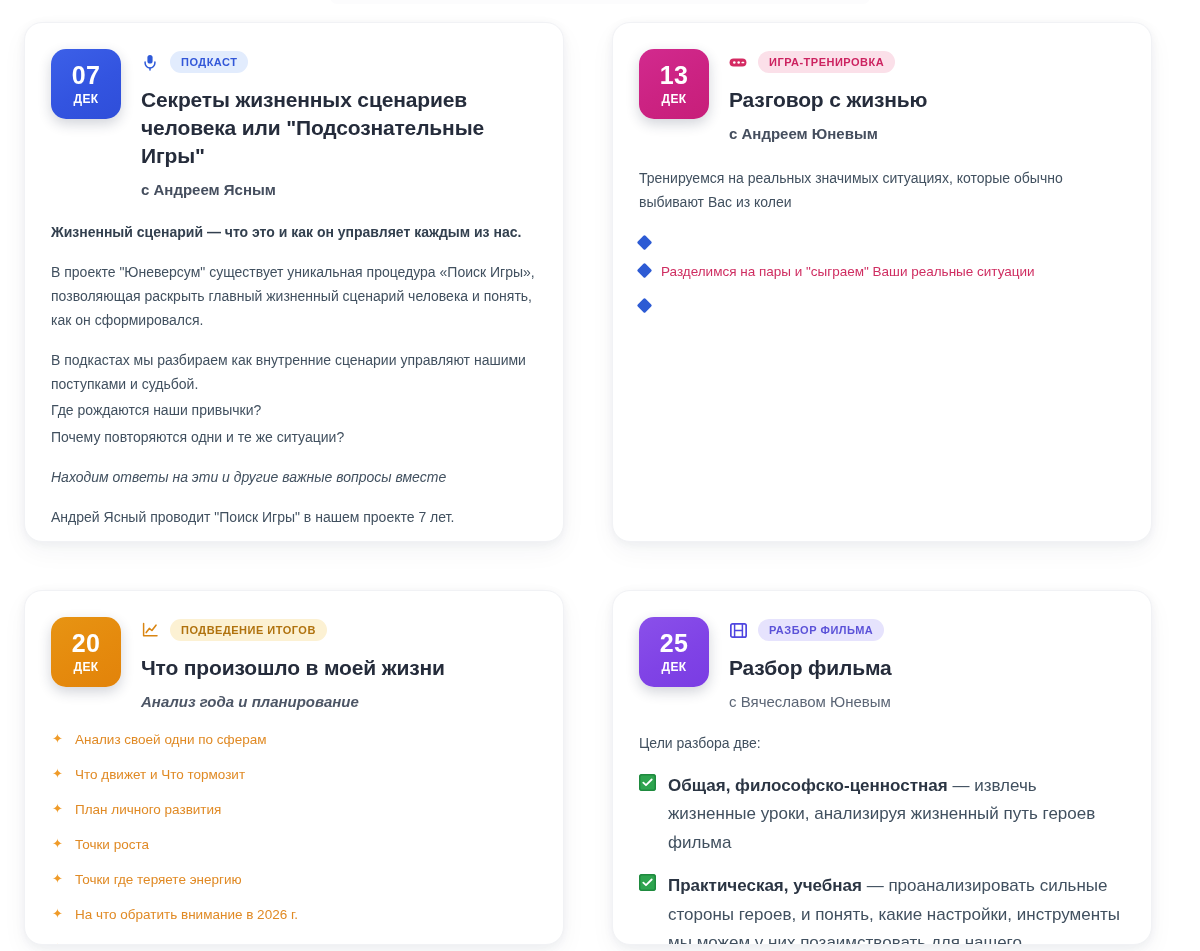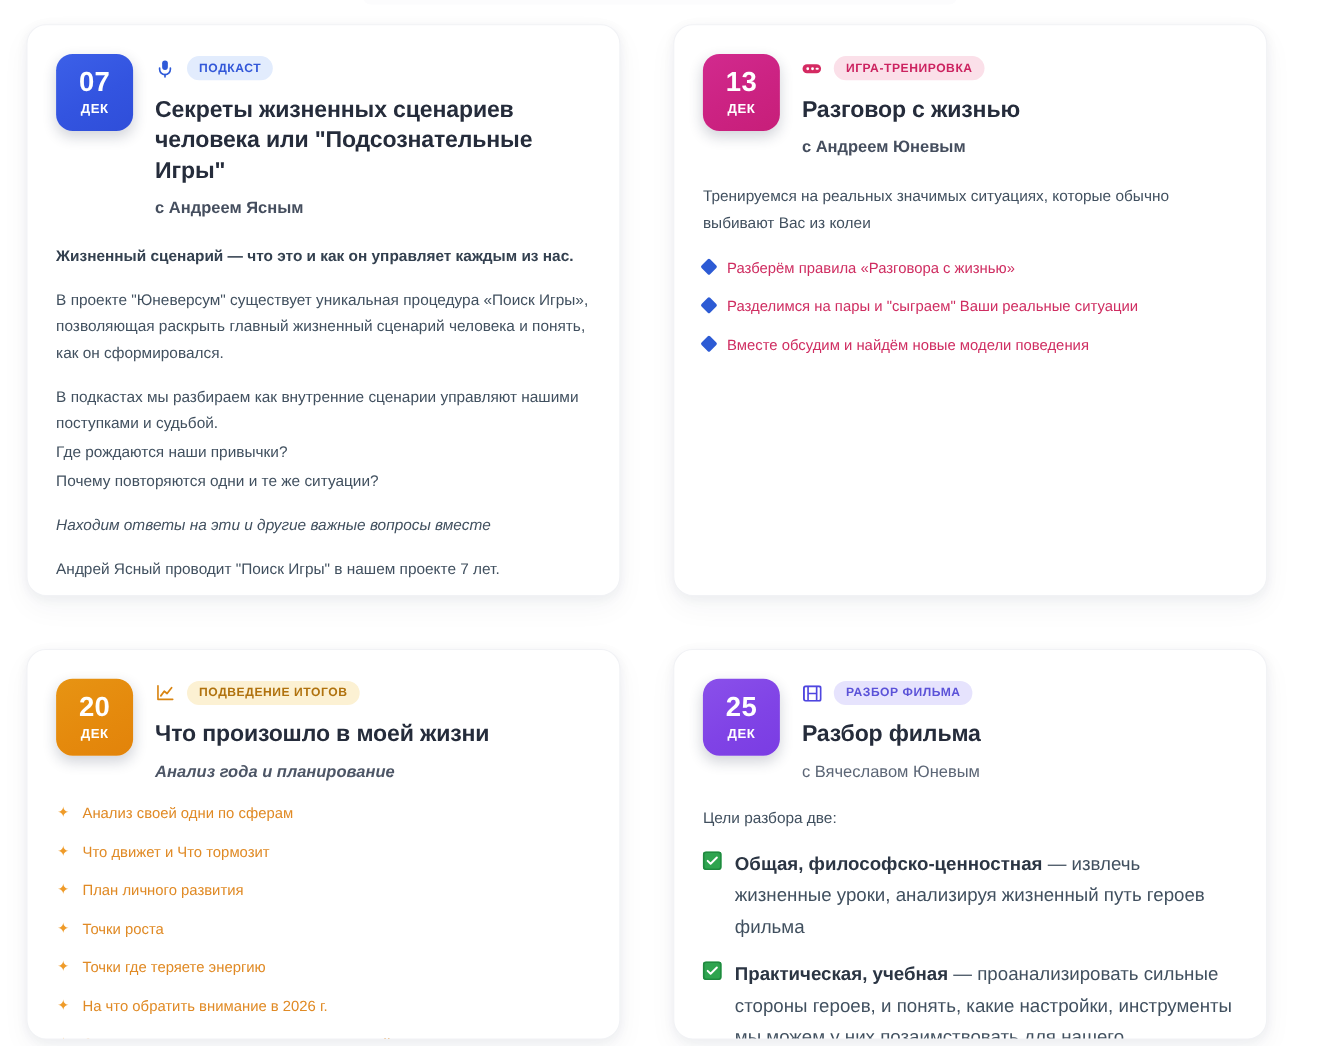--- a/index.html
+++ b/index.html
@@ -293,29 +293,27 @@
         <h2 class="card-title">Разговор с жизнью</h2>
         <div class="card-sub card-sub--bold">с Андреем Юневым</div>
       </div>
     </div>
 
     <div class="card-body">
       <p class="para" style="margin-top:0">Тренируемся на реальных значимых ситуациях, которые обычно выбивают Вас из колеи</p>
       <ul class="blist list-diamond">
         <li>
           <span class="bullet-diamond"></span>
-          <span>Разберём правила «Разговора с жизнью»</span>
         </li>
         <li>
           <span class="bullet-diamond"></span>
           <span>Разделимся на пары и "сыграем" Ваши реальные ситуации</span>
         </li>
         <li>
           <span class="bullet-diamond"></span>
-          <span>Вместе обсудим и найдём новые модели поведения</span>
         </li>
       </ul>
     </div>
   </article>
 
   <article class="card card--c">
     <div class="card-head">
       <div class="date-badge badge-orange">
         <span class="d-num">20</span>
         <span class="d-mon">ДЕК</span>

